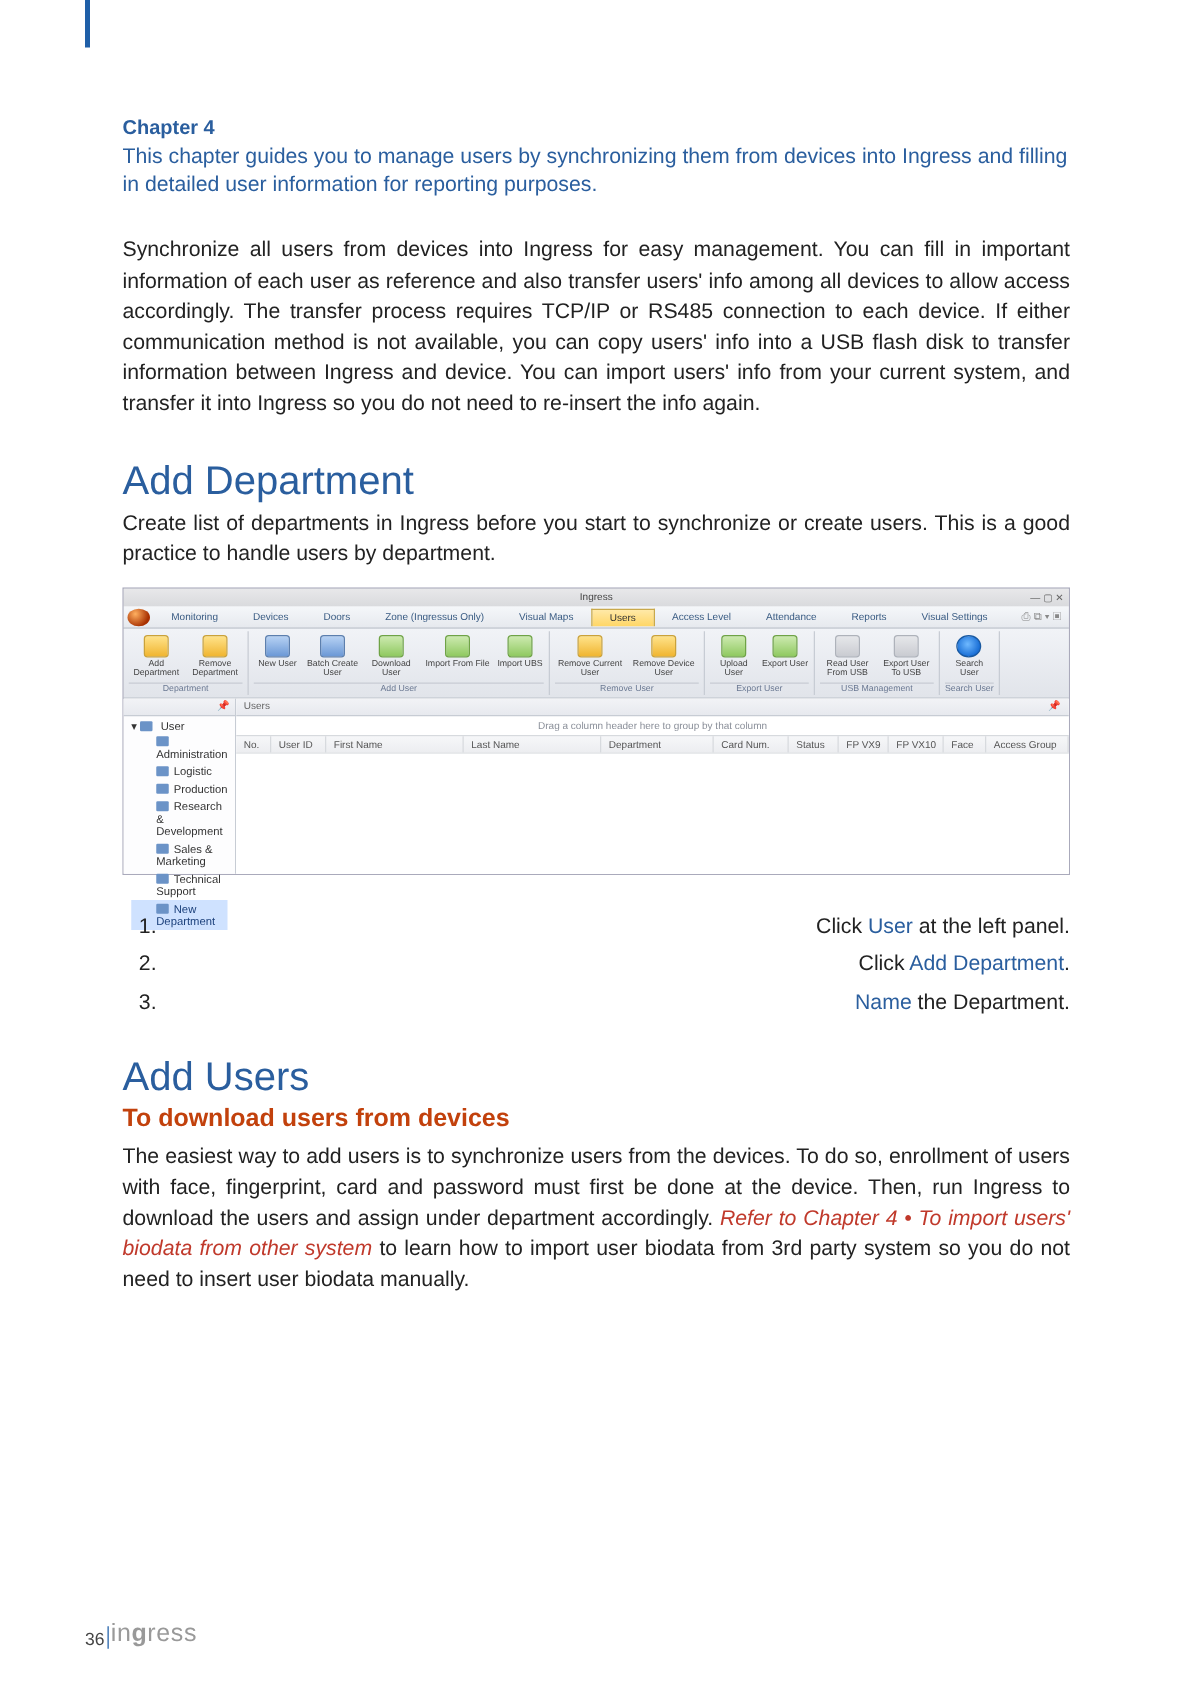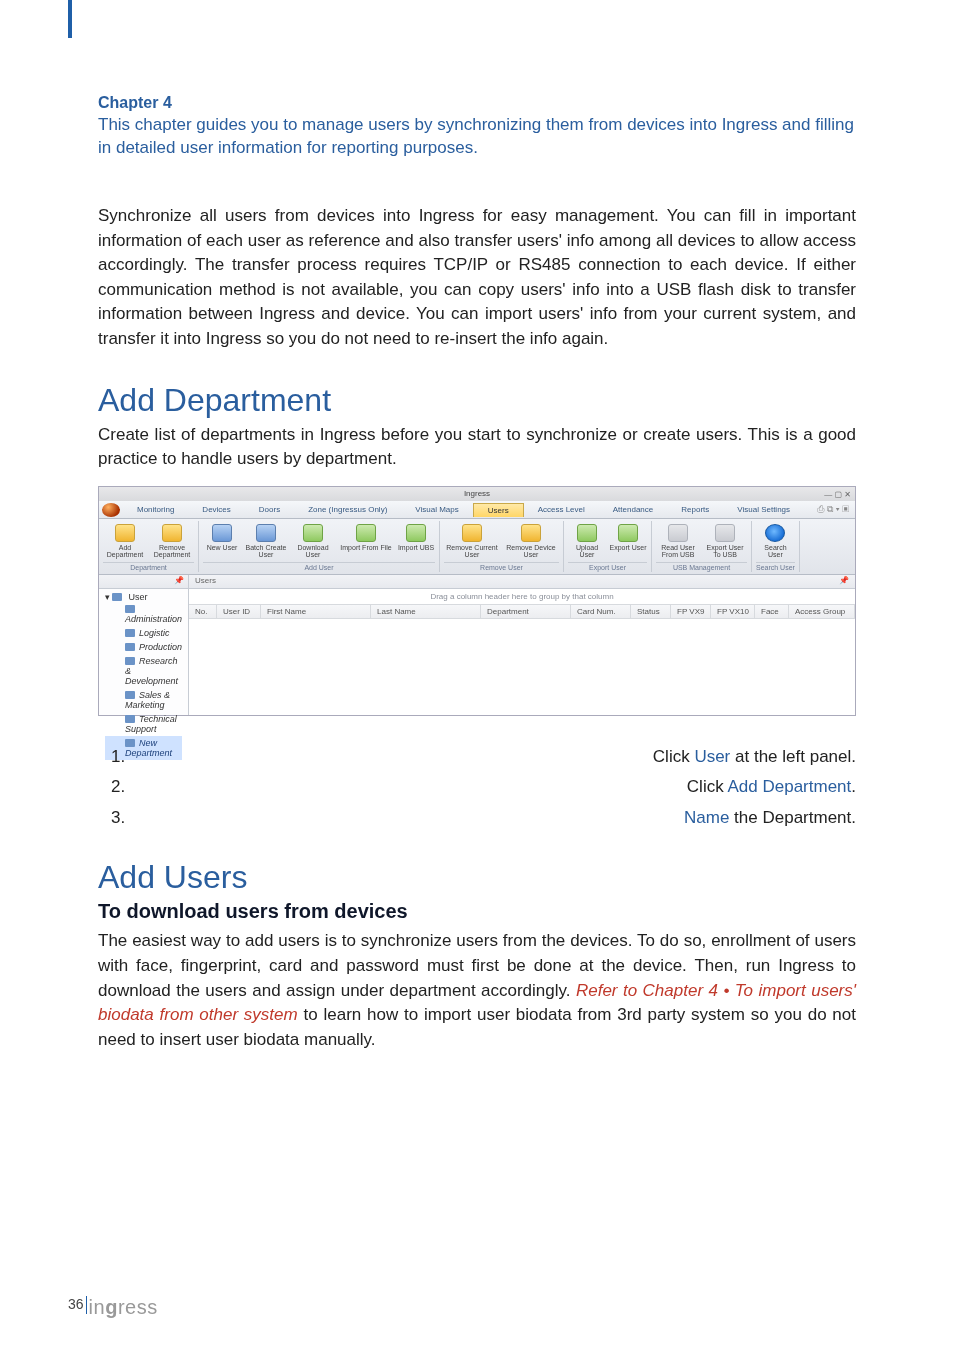--- a/index.html
+++ b/index.html
@@ -32,21 +32,21 @@
     font-size: 36px;
     font-weight: 400;
     color: #222;
     letter-spacing: -0.5px;
     margin-bottom: 6px;
   }
   .intro {
     color: #2a5e9e;
     font-size: 17px;
     line-height: 1.35;
-    margin-bottom: 44px;
+    margin-bottom: 28px;
   }
   .body-text {
     font-size: 17px;
     line-height: 1.45;
     text-align: justify;
     margin-bottom: 30px;
     color: #222;
   }
   h2.section {
     color: #2a5e9e;
@@ -181,21 +181,20 @@
     font-size: 9px;
   }
   .tree-root .root {
     font-weight: normal;
     color: #333;
   }
   .tree-item {
     padding: 2px 0 2px 20px;
     font-size: 9px;
     color: #333;
-    font-style: italic;
   }
   .tree-item.sel {
     background: #cfe2ff;
     color: #1a3f7a;
   }
   .tree-ico {
     display: inline-block;
     width: 10px;
     height: 8px;
     background: #6b93c7;
@@ -247,29 +246,29 @@
     margin-bottom: 26px;
   }
   ol.steps li { padding-left: 10px; text-align: right; }
   .link { color: #2a5e9e; }
   .ref { color: #c0392b; font-style: italic; }
 
   h3.sub {
     font-size: 20px;
     font-weight: 700;
     margin-bottom: 6px;
-    color: #0f172a;
+    color: #c2410c;
   }
 
   .footer {
     position: absolute;
     bottom: 44px;
     left: 68px;
     display: flex;
-    align-items: flex-start;
+    align-items: flex-end;
     gap: 2px;
     font-size: 14px;
     color: #555;
   }
   .footer .pnum { color: #444; }
   .footer .divider {
     width: 1px; height: 18px; background: #1f5fa8;
   }
   .footer .brand {
     font-size: 20px;

